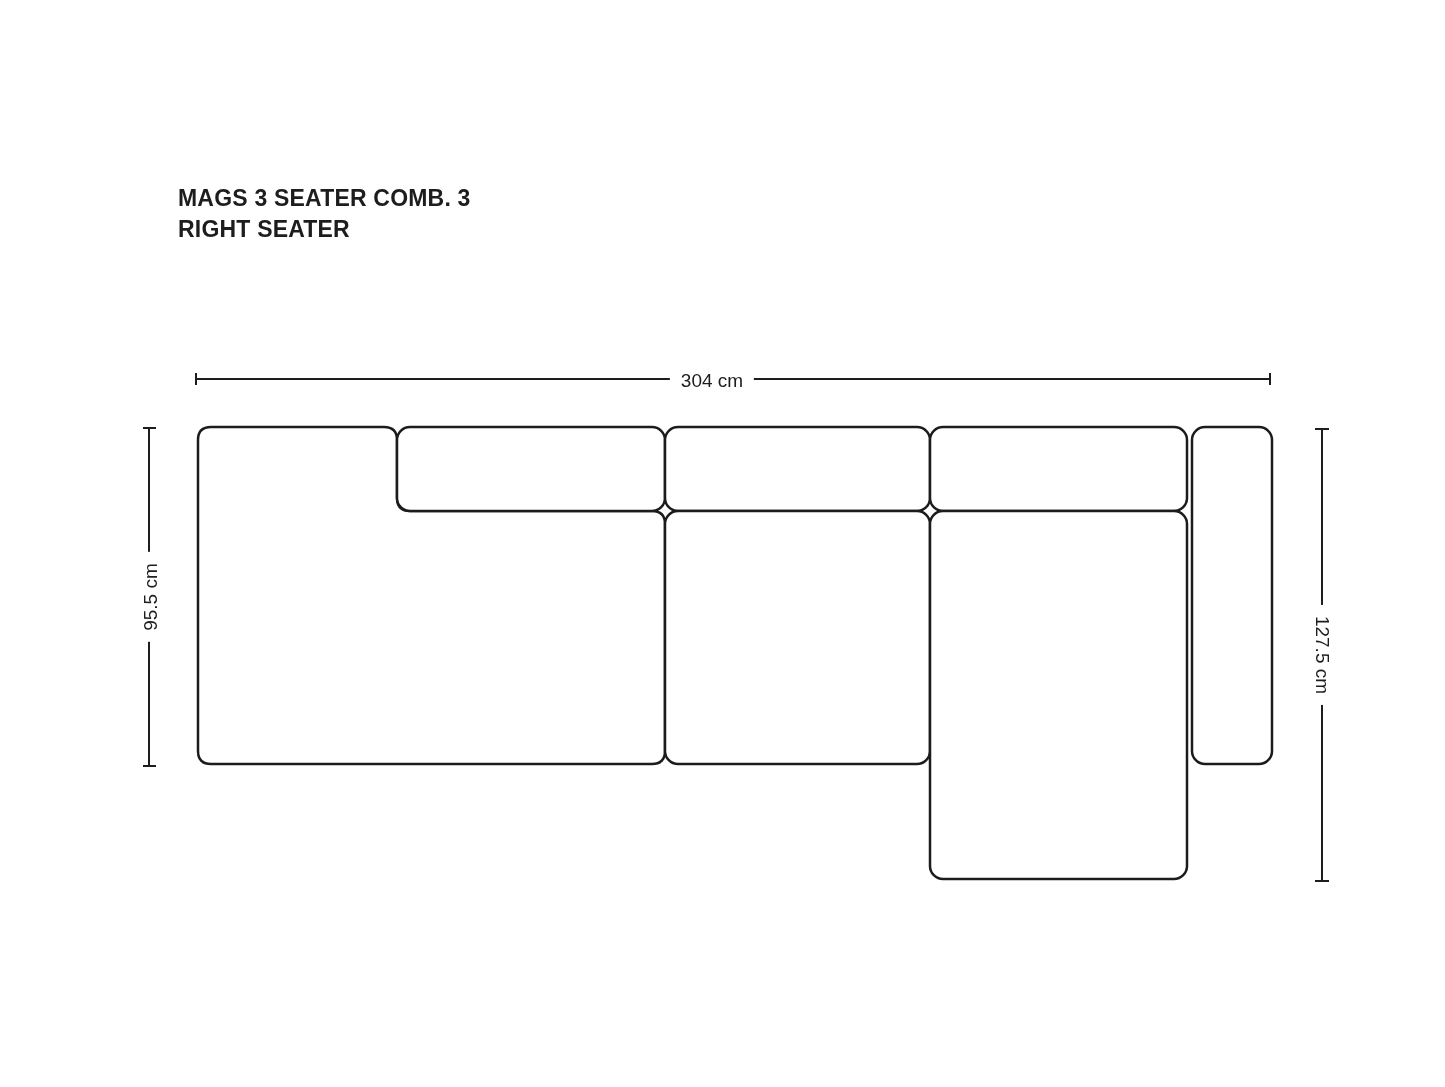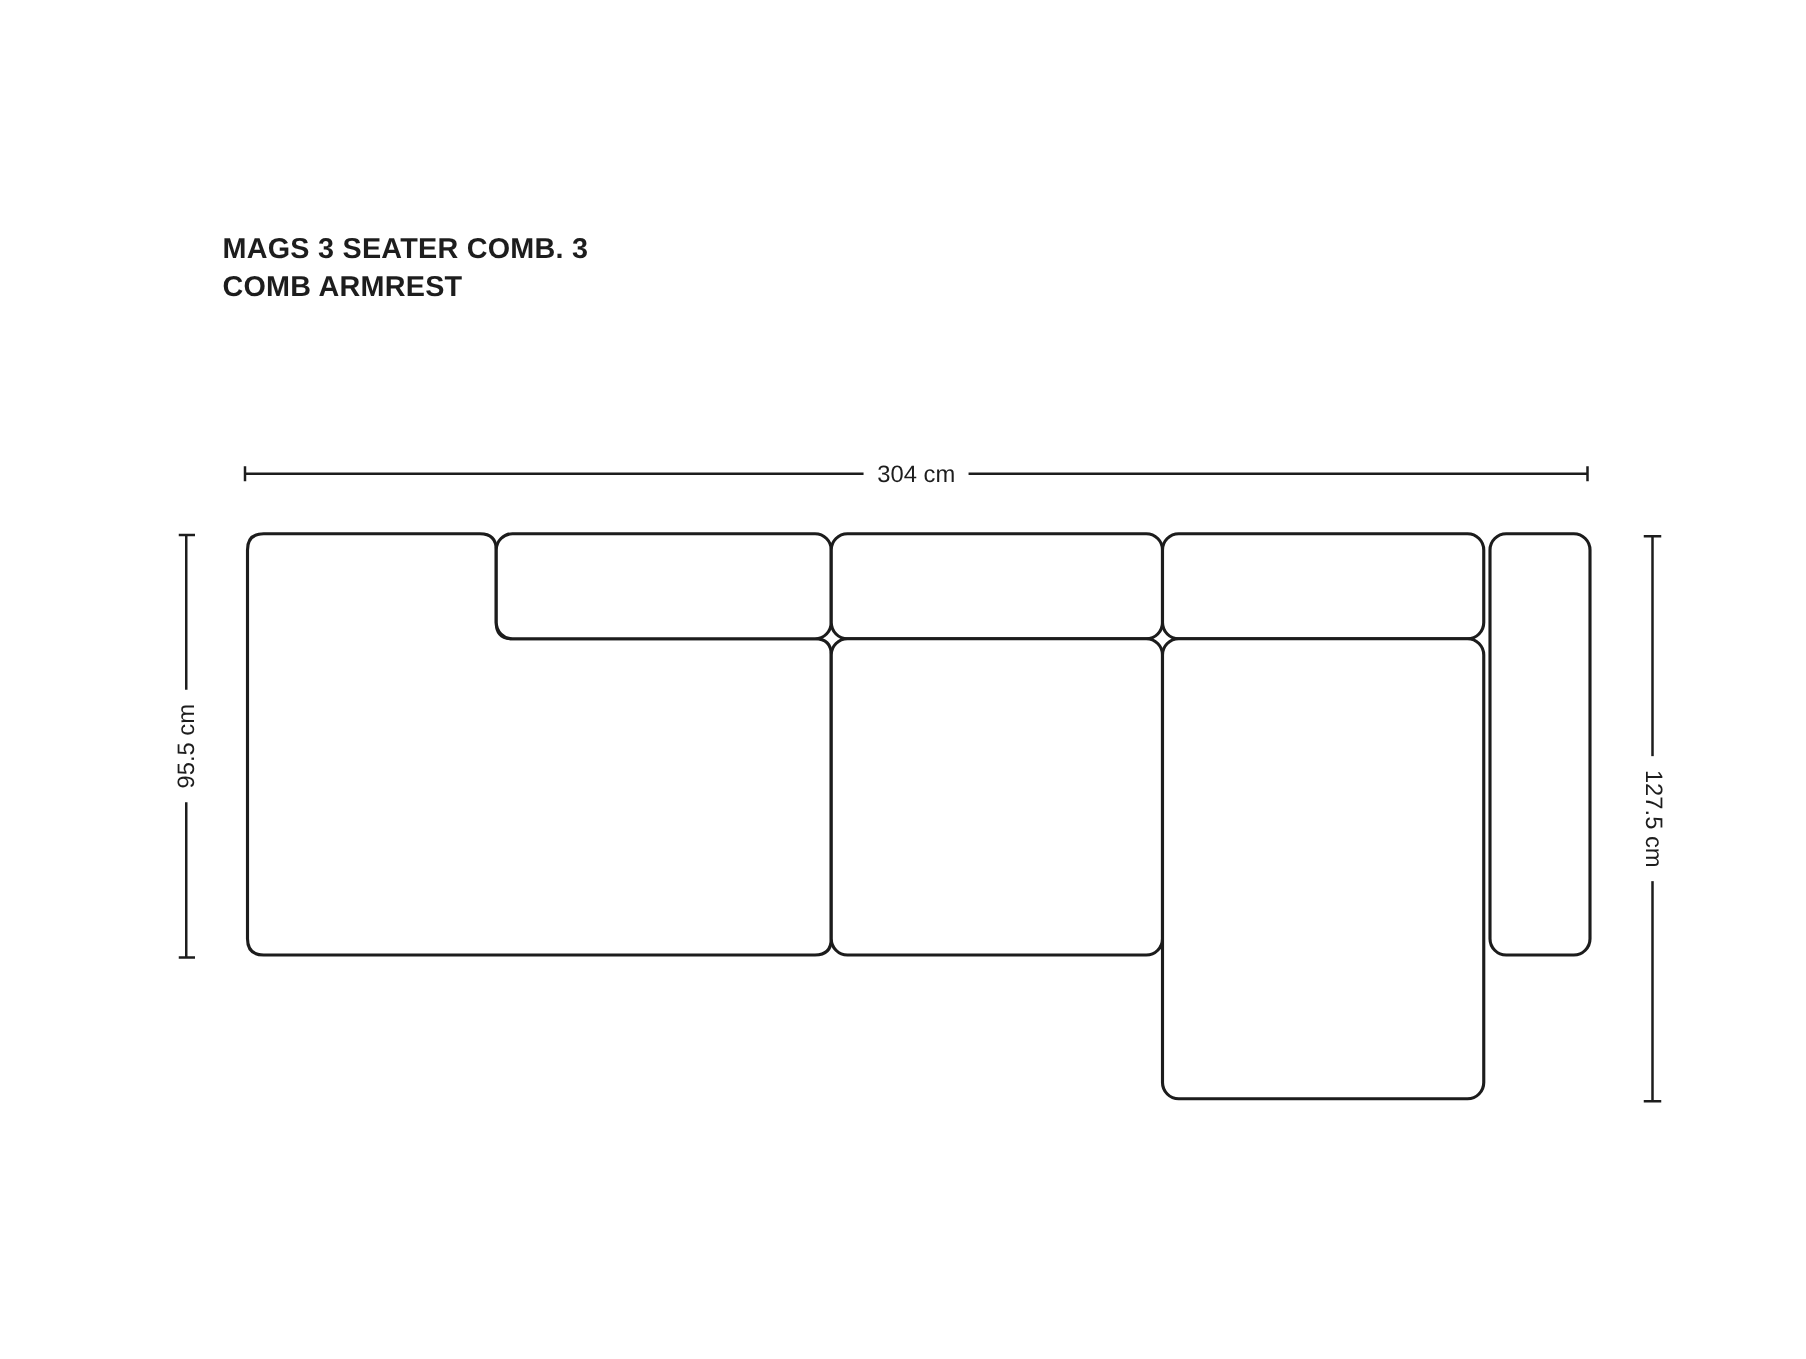--- a/index.html
+++ b/index.html
@@ -61,21 +61,21 @@
     fill: none;
   }
 </style>
 </head>
 <body>
 
 <div class="canvas">
 
   <div class="drawing-title">
     <div>MAGS 3 SEATER COMB. 3</div>
-    <div>COMB ARMREST</div>
+    <div>RIGHT SEATER</div>
   </div>
 
   <svg class="diagram-svg" width="1445" height="1087" viewBox="0 0 1445 1087">
 
     <g>
       <line class="dim-line" x1="196" y1="379" x2="1270" y2="379"></line>
       <line class="dim-line" x1="196" y1="373" x2="196" y2="385"></line>
       <line class="dim-line" x1="1270" y1="373" x2="1270" y2="385"></line>
     </g>
     <g>
@@ -93,19 +93,19 @@
              Q 665 511 665 524 L 665 751 Q 665 764 652 764 L 211 764 Q 198 764 198 751
              L 198 440 Q 198 427 211 427 Z"></path>
     <rect class="outline" x="397" y="427" width="268" height="84" rx="13" ry="13"></rect>
     <rect class="outline" x="665" y="427" width="265" height="84" rx="13" ry="13"></rect>
     <rect class="outline" x="665" y="511" width="265" height="253" rx="13" ry="13"></rect>
     <rect class="outline" x="930" y="427" width="257" height="84" rx="13" ry="13"></rect>
     <rect class="outline" x="930" y="511" width="257" height="368" rx="13" ry="13"></rect>
     <rect class="outline" x="1192" y="427" width="80" height="337" rx="13" ry="13"></rect>
   </svg>
 
-  <div class="dim-label horizontal" style="left:733px; top:380px;">304 cm</div>
+  <div class="dim-label horizontal" style="left:712px; top:380px;">304 cm</div>
 
   <div class="dim-label rotate-ccw" style="left:150px; top:597px;">95.5 cm</div>
 
   <div class="dim-label rotate-cw" style="left:1322px; top:655px;">127.5 cm</div>
 
 </div>
 
 </body></html>

